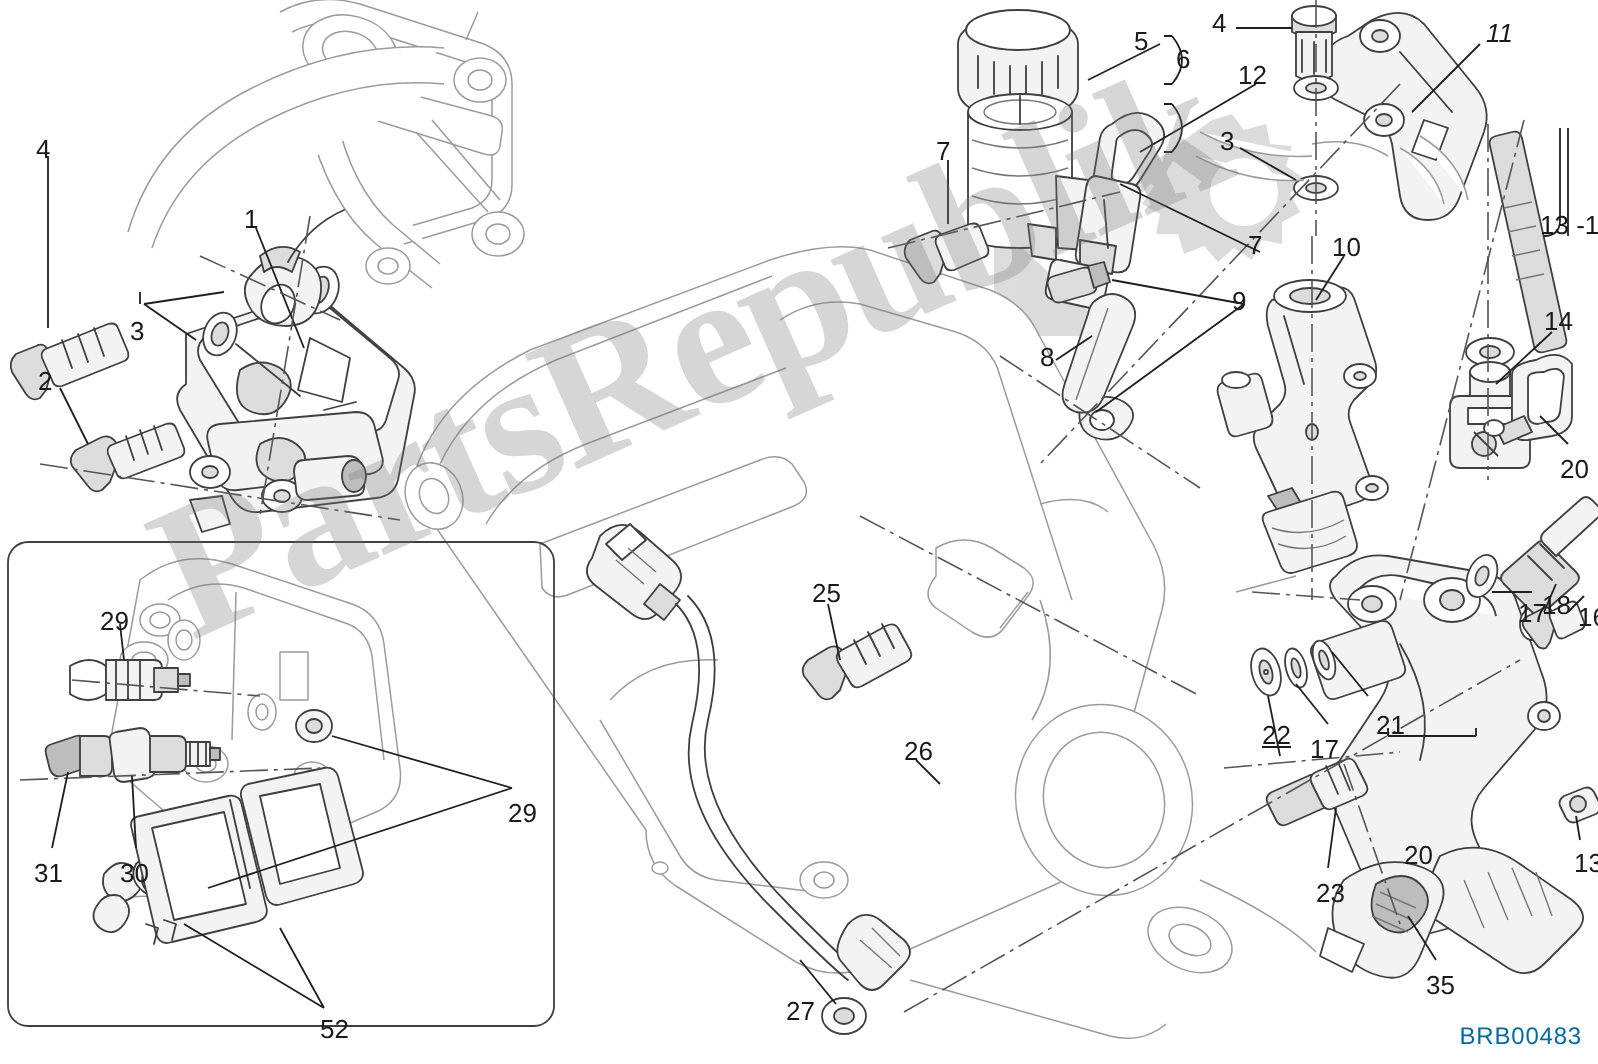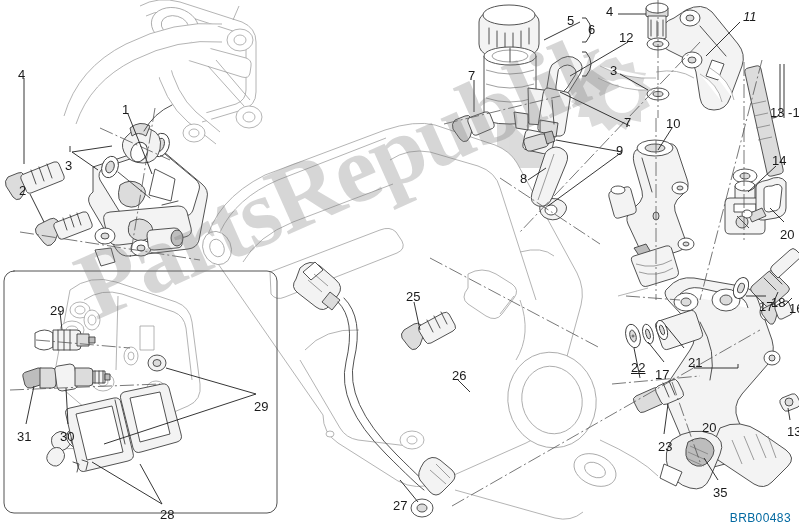--- a/index.html
+++ b/index.html
@@ -570,18 +570,18 @@
       <div class="callout" style="left: 759px; top: 300px;">17</div>
       <div class="callout" style="left: 771px; top: 296px;">18</div>
       <div class="callout" style="left: 789px; top: 302px;">16</div>
       <div class="callout" style="left: 787px; top: 425px;">13</div>
       <div class="callout" style="left: 658px; top: 440px;">23</div>
       <div class="callout" style="left: 713px; top: 486px;">35</div>
       <div class="callout" style="left: 50px; top: 304px;">29</div>
       <div class="callout" style="left: 254px; top: 400px;">29</div>
       <div class="callout" style="left: 17px; top: 430px;">31</div>
       <div class="callout" style="left: 60px; top: 430px;">30</div>
-      <div class="callout" style="left: 160px; top: 508px;">28</div>
+      <div class="callout" style="left: 160px; top: 508px;">52</div>
     </div>
 
   <div id="diagram-code">BRB00483</div>
 
 </div>
 
 </body></html>

